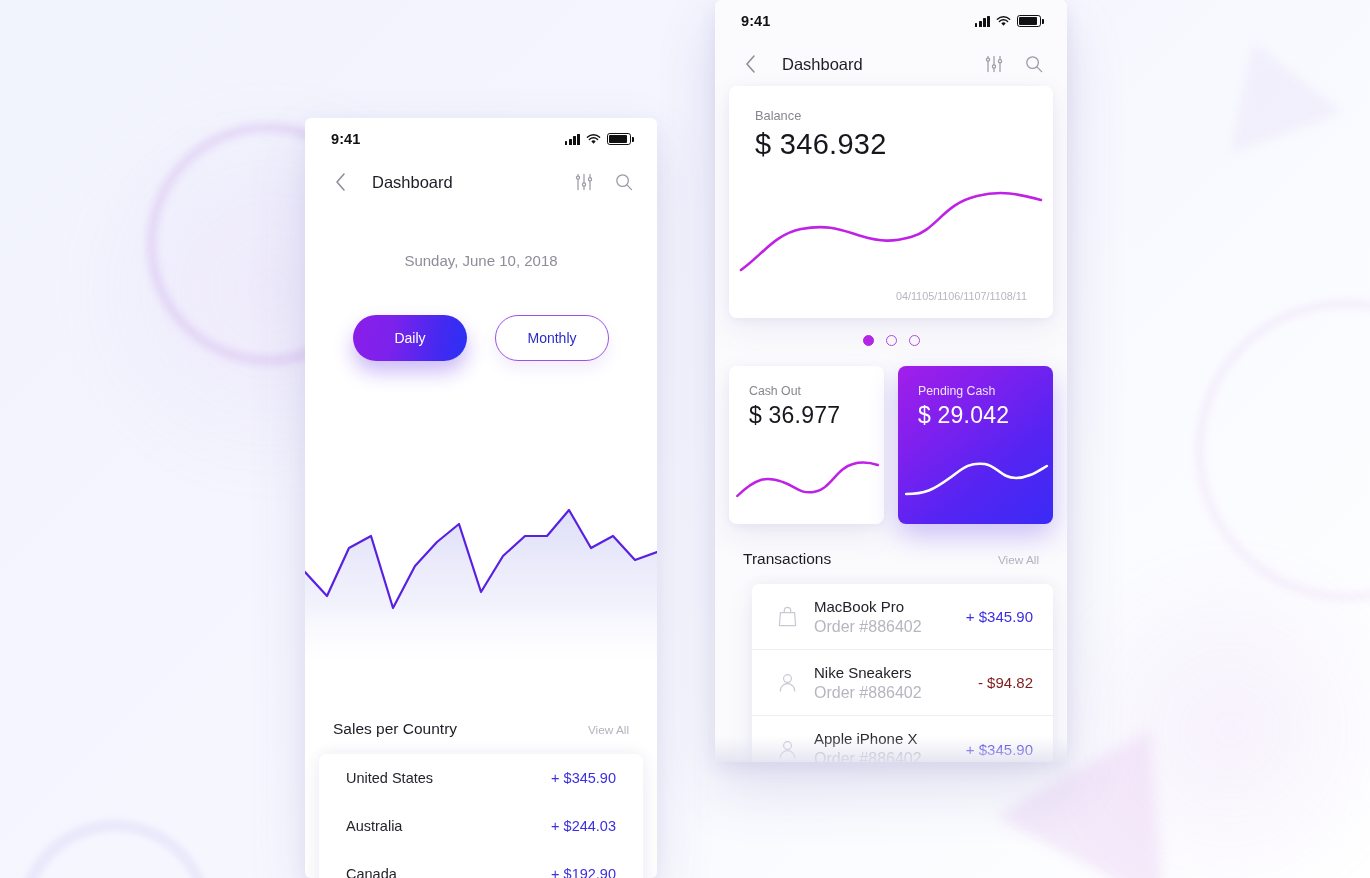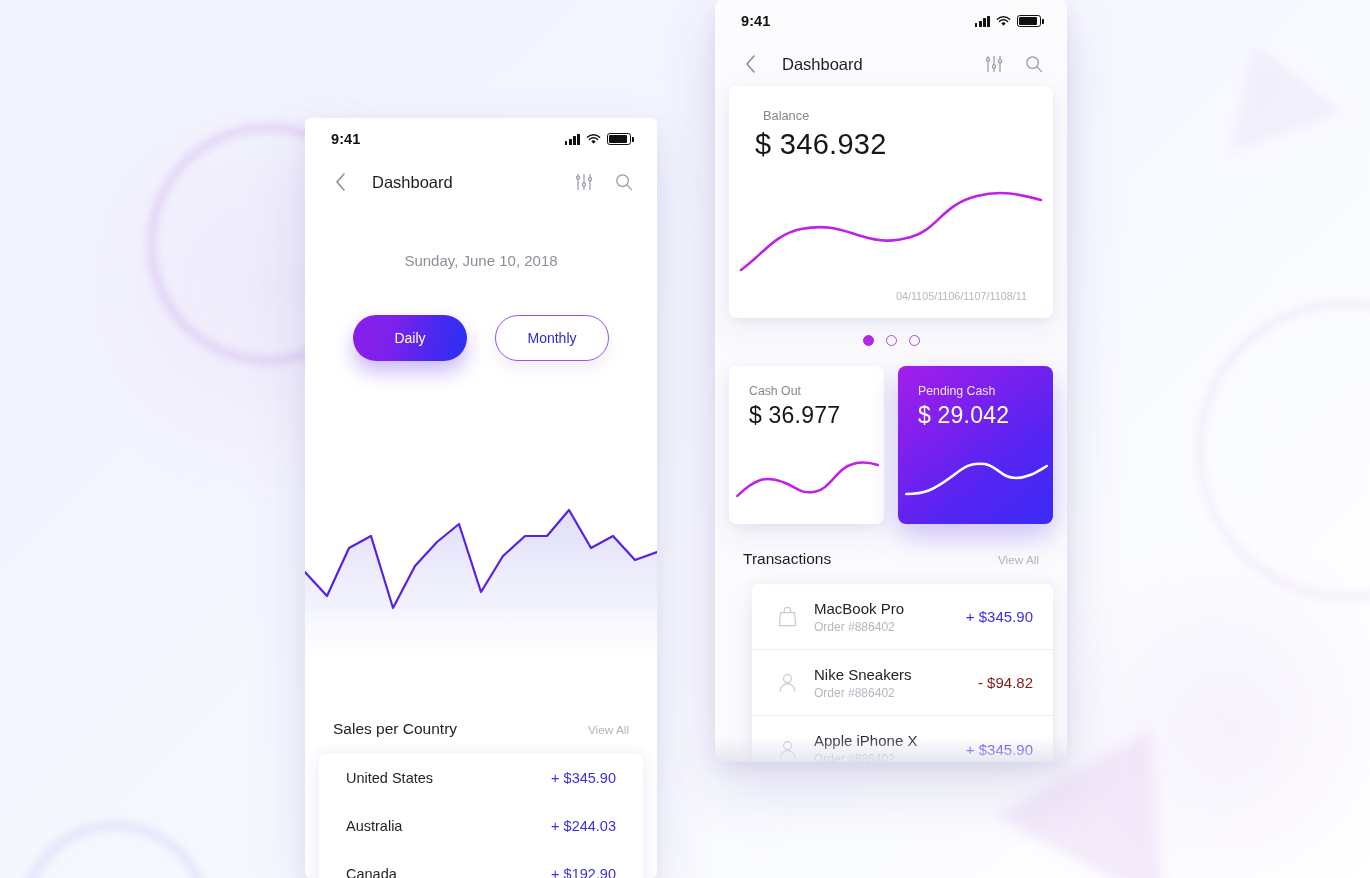--- a/index.html
+++ b/index.html
@@ -154,21 +154,21 @@
   .row-country .cname{ font-size:14.5px; color:#24242c; }
   .row-country .cval{ margin-left:auto; font-size:14.5px; color:#3b2fe0; }
 
   
   .r-body{ padding:0 14px; }
   .card{
     background:#fff; border-radius:8px;
     box-shadow:0 2px 10px rgba(95,85,175,0.07), 0 12px 30px rgba(95,85,175,0.09);
   }
   .bal-card{ height:232px; padding:22px 26px 0 26px; position:relative; overflow:hidden;}
-  .bal-label{ font-size:12.8px; color:#86868f;margin-left:8px; }
+  .bal-label{ font-size:12.8px; color:#86868f; }
   .bal-amount{ font-size:29px; color:#16161d; margin-top:5px; letter-spacing:.3px;}
   .bal-chart{ position:absolute; left:0; right:0; top:96px; height:96px; }
   .bal-chart svg{ width:100%; height:100%; display:block; }
   .bal-axis{
     position:absolute; left:0; right:0; bottom:16px;
     display:flex; justify-content:flex-end; padding:0 26px;
   }
   .bal-axis span{ font-size:10.8px; color:#b6b6c1; }
 
   .dots{ display:flex; justify-content:center; gap:12px; margin-top:17px; }
@@ -200,21 +200,21 @@
   .tx-viewall{ margin-left:auto; font-size:11.8px; color:#b3b3be; cursor:pointer; }
 
   .tx-card{ background:#fff; border-radius:7px; overflow:hidden;
     box-shadow:0 -2px 12px rgba(90,80,170,0.06), 0 12px 28px rgba(90,80,170,0.09);margin-left:23px; }
   .tx-row{ display:flex; align-items:center; height:66px; padding:0 20px;
     border-bottom:1px solid #eeeef4; }
   .tx-row:last-child{ border-bottom:none; }
   .tx-ico{ width:30px; display:flex; align-items:center; justify-content:center; }
   .tx-texts{ margin-left:12px; }
   .tx-name{ font-size:15px; color:#23232b; }
-  .tx-sub{ font-size:12px; color:#b6b6c1; margin-top:3px; }
+  .tx-sub{ font-size:16px; color:#b6b6c1; margin-top:3px; }
   .tx-amt{ margin-left:auto; font-size:15px; }
   .amt-pos{ color:#3b2fe0; }
   .amt-neg{ color:#7f1d1d; }
 
   .fade-bottom{
     position:absolute; left:0; right:0; bottom:0; height:26px;
     background:linear-gradient(to bottom,rgba(240,240,250,0) 0%,rgba(226,226,240,0.85) 100%);
     pointer-events:none;
   }
 </style>

